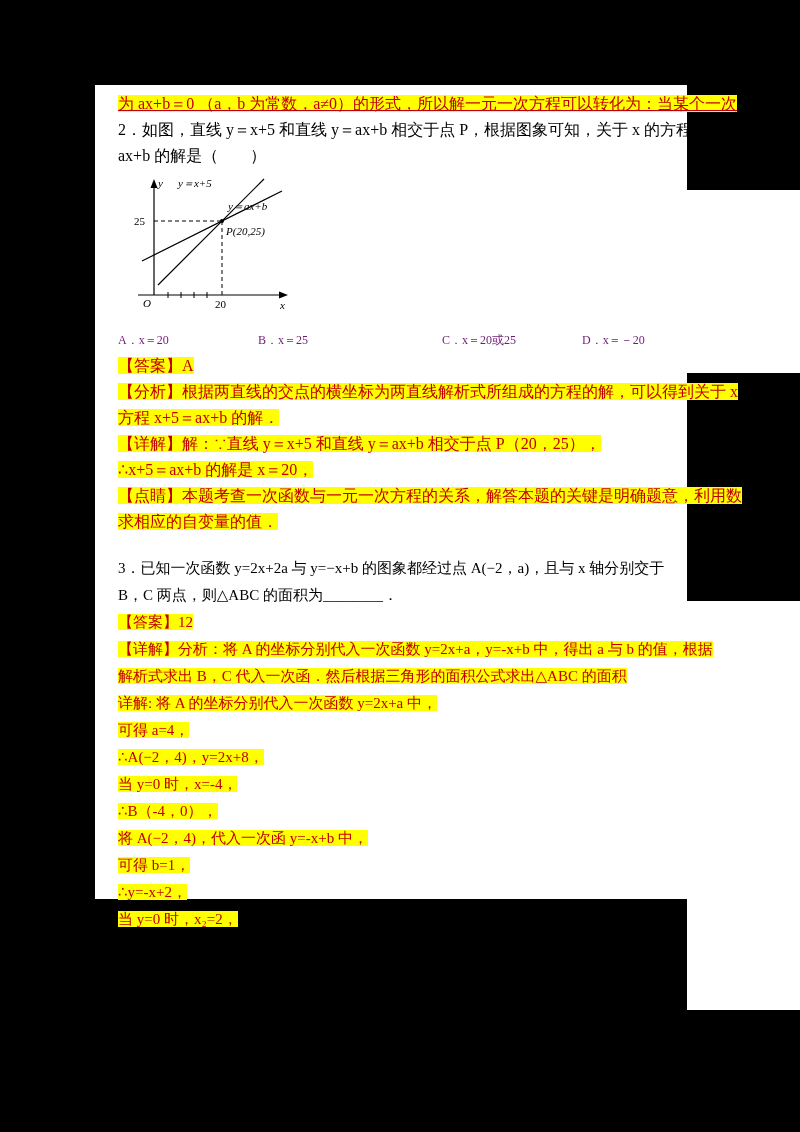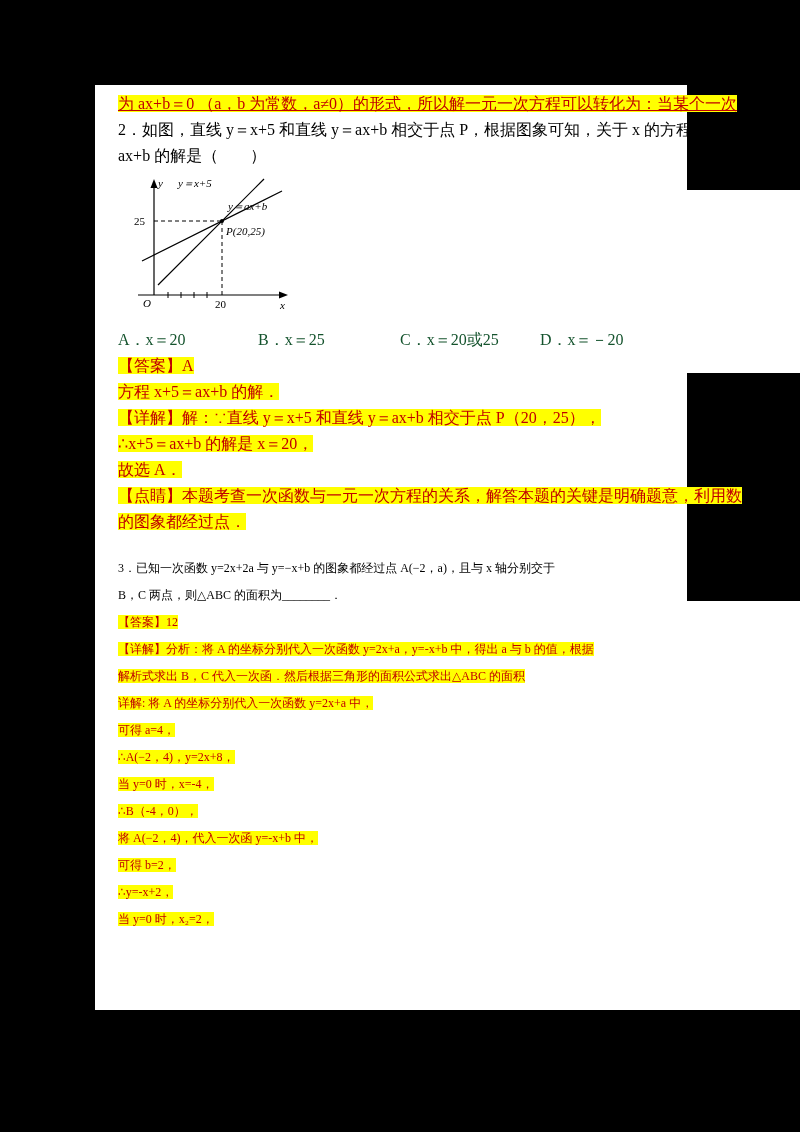--- a/index.html
+++ b/index.html
@@ -1,42 +1,42 @@
 <!DOCTYPE html>
 <html><head>
 <meta charset="utf-8">
 <style>
   html,body { margin:0; padding:0; background:#000; }
   .canvas {
     position:relative; width:800px; height:1132px; background:#000000;
     overflow:hidden; font-family:"Liberation Serif","DejaVu Serif",serif;
   }
   .page {
-    position:absolute; left:95px; top:85px; width:592px; height:925px;
+    position:absolute; left:95px; top:85px; width:592px; height:814px;
     background:#ffffff;
   }
   .side-patch { position:absolute; background:#ffffff; }
   .patch-a { left:687px; top:190px; width:113px; height:183px; }
   .patch-b { left:687px; top:601px; width:113px; height:409px; }
 
   .content { position:absolute; left:23px; top:6px; width:550px; }
 
   .ln { font-size:16px; line-height:26px; color:#000; white-space:nowrap; }
-  .ln-b { font-size:12px; line-height:27px; color:#000; white-space:nowrap; }
+  .ln-b { font-size:15px; line-height:27px; color:#000; white-space:nowrap; }
 
   .hl span { background:#ffff00; color:#c00000; }
   .underline span { text-decoration:underline; }
 
   .graph-wrap { margin:4px 0 4px 14px; height:150px; }
 
   .options { display:flex; }
-  .opt { font-size:16px; line-height:26px; color:#14532d; }
+  .opt { font-size:12px; line-height:26px; color:#701a75; }
   .opt-a { width:140px; }
   .opt-b { width:142px; }
-  .opt-c { width:140px; }
+  .opt-c { width:140px;margin-left:42px; }
   .opt-d { flex:1; }
 
   .spacer { height:20px; }
 
   svg text { font-family:"Liberation Serif","DejaVu Serif",serif; fill:#000; }
   .g-italic { font-style:italic; }
 </style>
 </head>
 <body>
 
@@ -85,41 +85,41 @@
       </div>
 
       <div class="options">
         <div class="opt opt-a">A．x＝20</div>
         <div class="opt opt-b">B．x＝25</div>
         <div class="opt opt-c">C．x＝20或25</div>
         <div class="opt opt-d">D．x＝－20</div>
       </div>
 
       <div class="ln hl"><span>【答案】A</span></div>
+      <div class="ln hl"><span>【分析】根据两直线的交点的横坐标为两直线解析式所组成的方程的解，可以得到关于 x</span></div>
       <div class="ln hl"><span>方程 x+5＝ax+b 的解．</span></div>
       <div class="ln hl"><span>【详解】解：∵直线 y＝x+5 和直线 y＝ax+b 相交于点 P（20，25），</span></div>
       <div class="ln hl"><span>∴x+5＝ax+b 的解是 x＝20，</span></div>
-      <div class="ln hl"><span>故选 A．</span></div>
       <div class="ln hl"><span>【点睛】本题考查一次函数与一元一次方程的关系，解答本题的关键是明确题意，利用数</span></div>
-      <div class="ln hl"><span>的图象都经过点．</span></div>
+      <div class="ln hl"><span>求相应的自变量的值．</span></div>
 
       <div class="spacer"></div>
 
       <div class="ln-b">3．已知一次函数 y=2x+2a 与 y=−x+b 的图象都经过点 A(−2，a)，且与 x 轴分别交于</div>
       <div class="ln-b">B，C 两点，则△ABC 的面积为________．</div>
       <div class="ln-b hl"><span>【答案】12</span></div>
 
       <div class="ln-b hl"><span>【详解】分析：将 A 的坐标分别代入一次函数 y=2x+a，y=-x+b 中，得出 a 与 b 的值，根据</span></div>
       <div class="ln-b hl"><span>解析式求出 B，C 代入一次函．然后根据三角形的面积公式求出△ABC 的面积</span></div>
       <div class="ln-b hl"><span>详解: 将 A 的坐标分别代入一次函数 y=2x+a 中，</span></div>
       <div class="ln-b hl"><span>可得 a=4，</span></div>
       <div class="ln-b hl"><span>∴A(−2，4)，y=2x+8，</span></div>
       <div class="ln-b hl"><span>当 y=0 时，x=-4，</span></div>
       <div class="ln-b hl"><span>∴B（-4，0），</span></div>
       <div class="ln-b hl"><span>将 A(−2，4)，代入一次函 y=-x+b 中，</span></div>
-      <div class="ln-b hl"><span>可得 b=2，</span></div>
+      <div class="ln-b hl"><span>可得 b=1，</span></div>
       <div class="ln-b hl"><span>∴y=-x+2，</span></div>
       <div class="ln-b hl"><span>当 y=0 时，x₂=2，</span></div>
 
     </div>
   </div>
 
 </div>
 
 </body></html>

